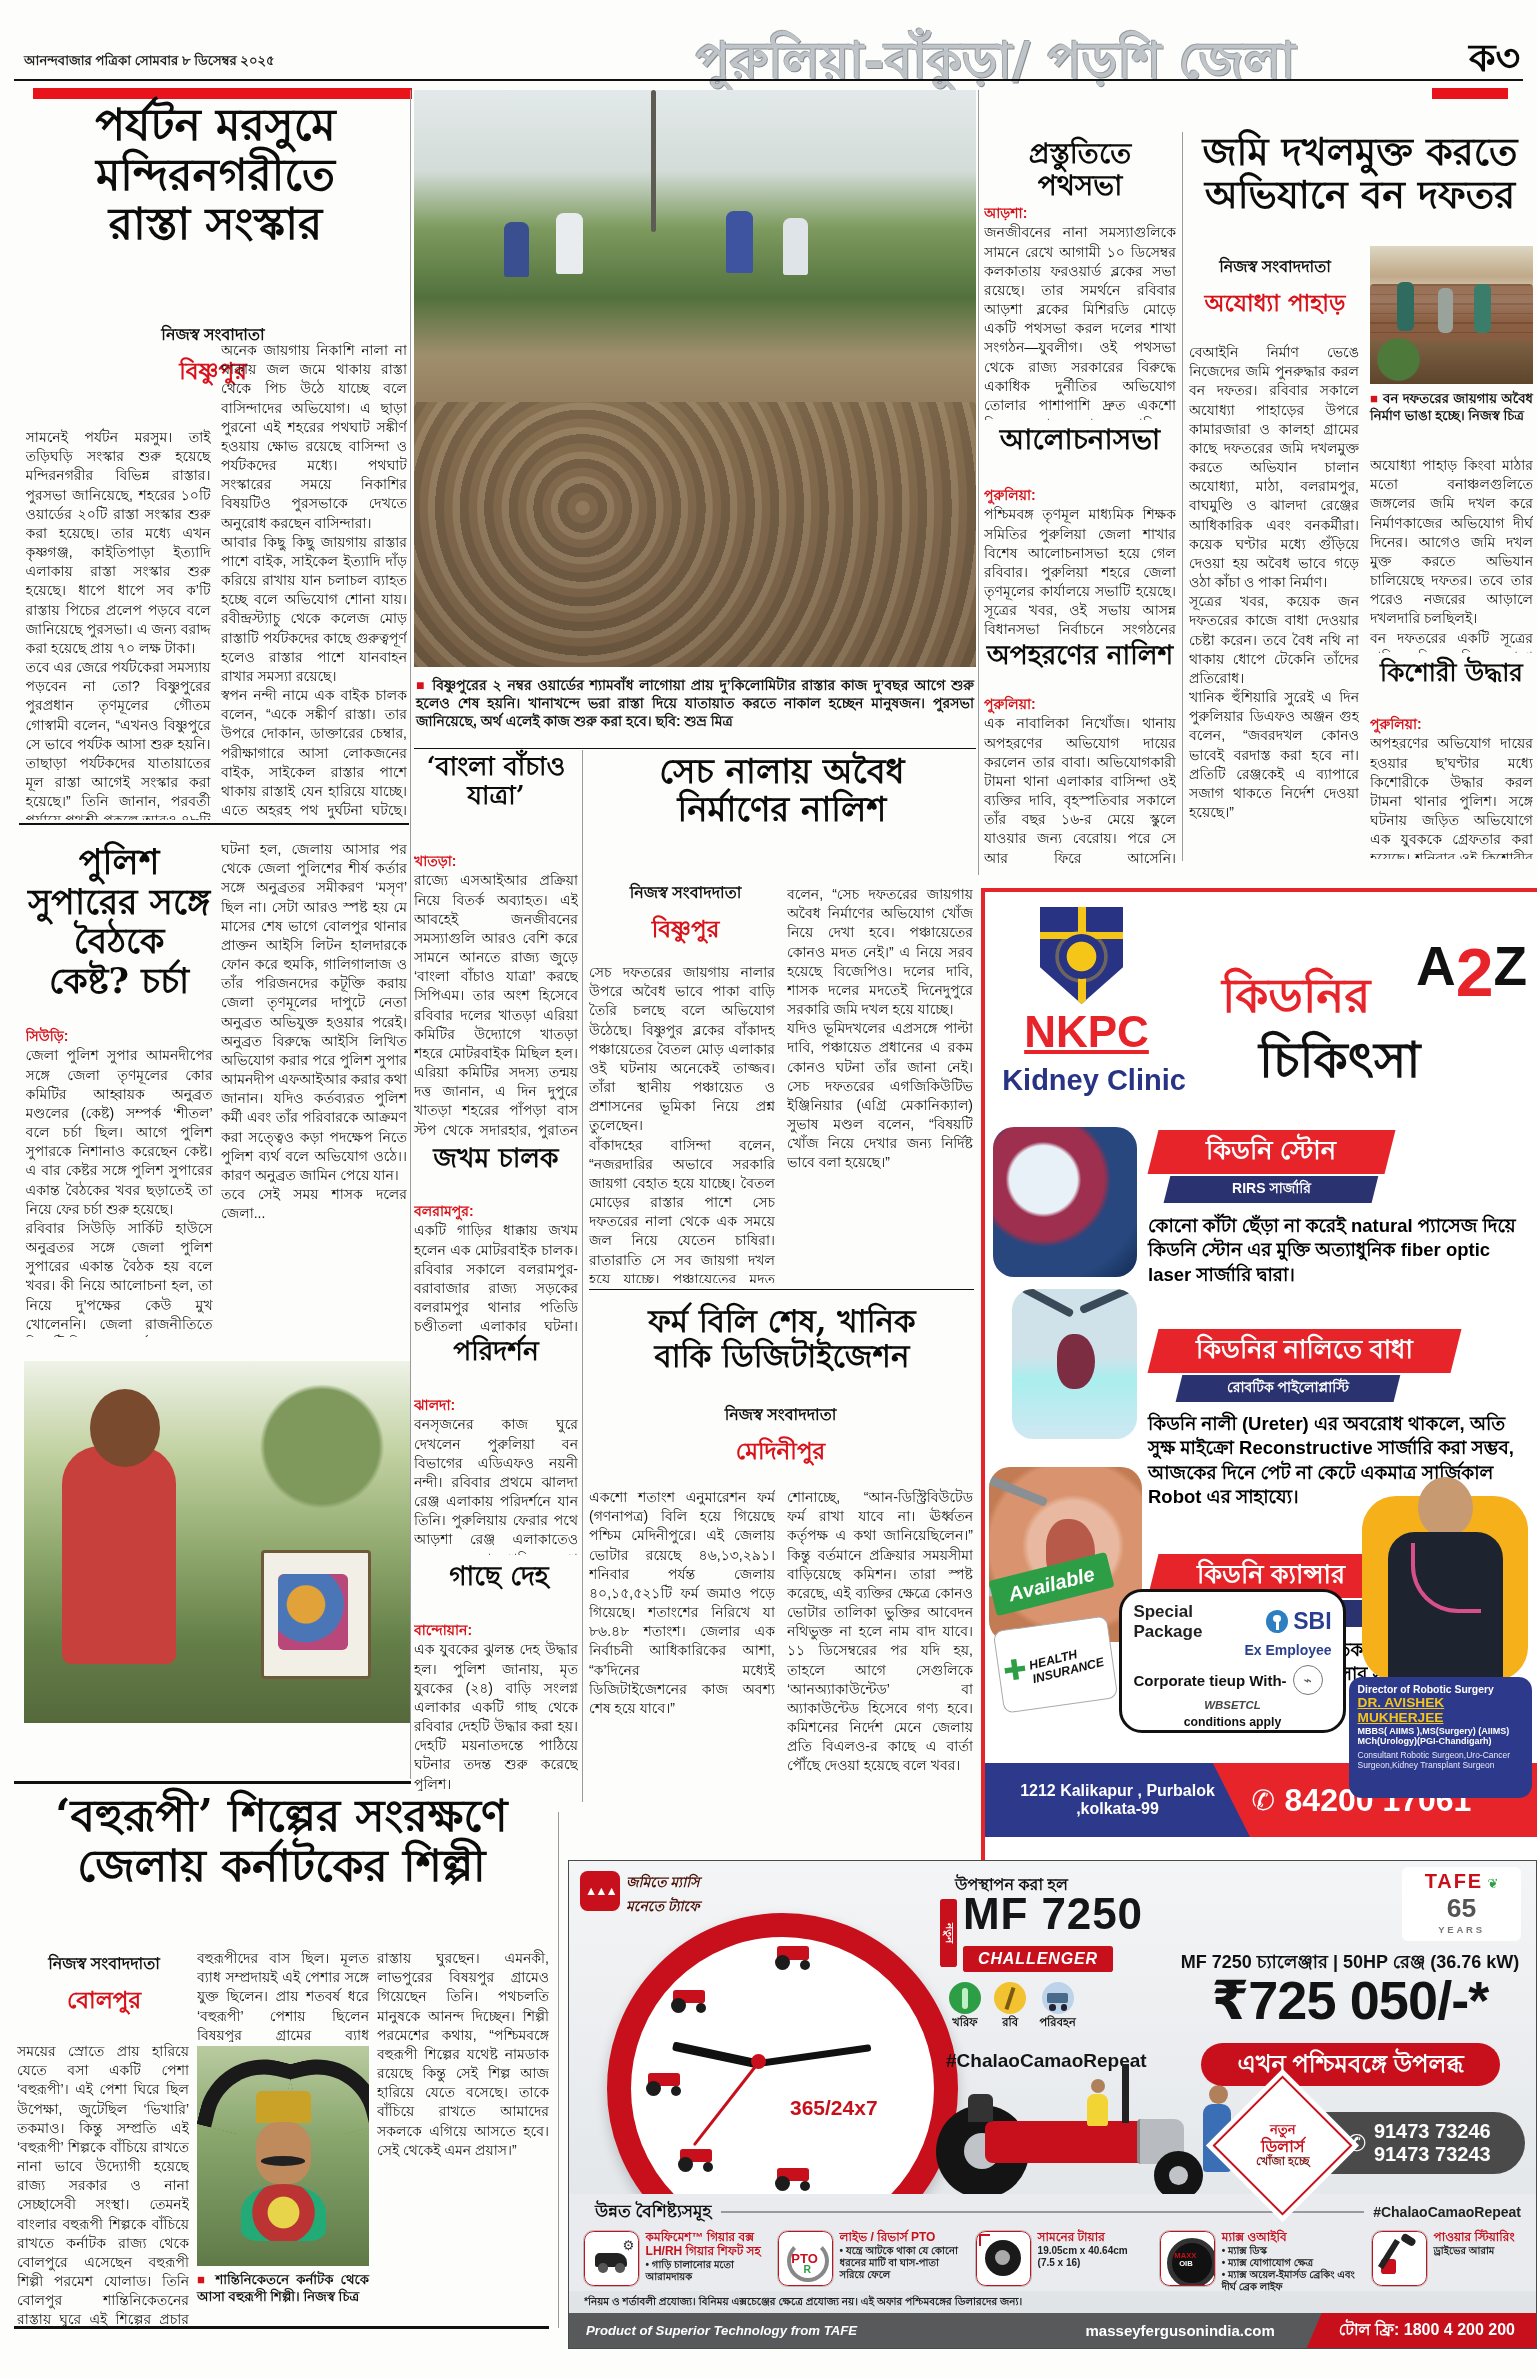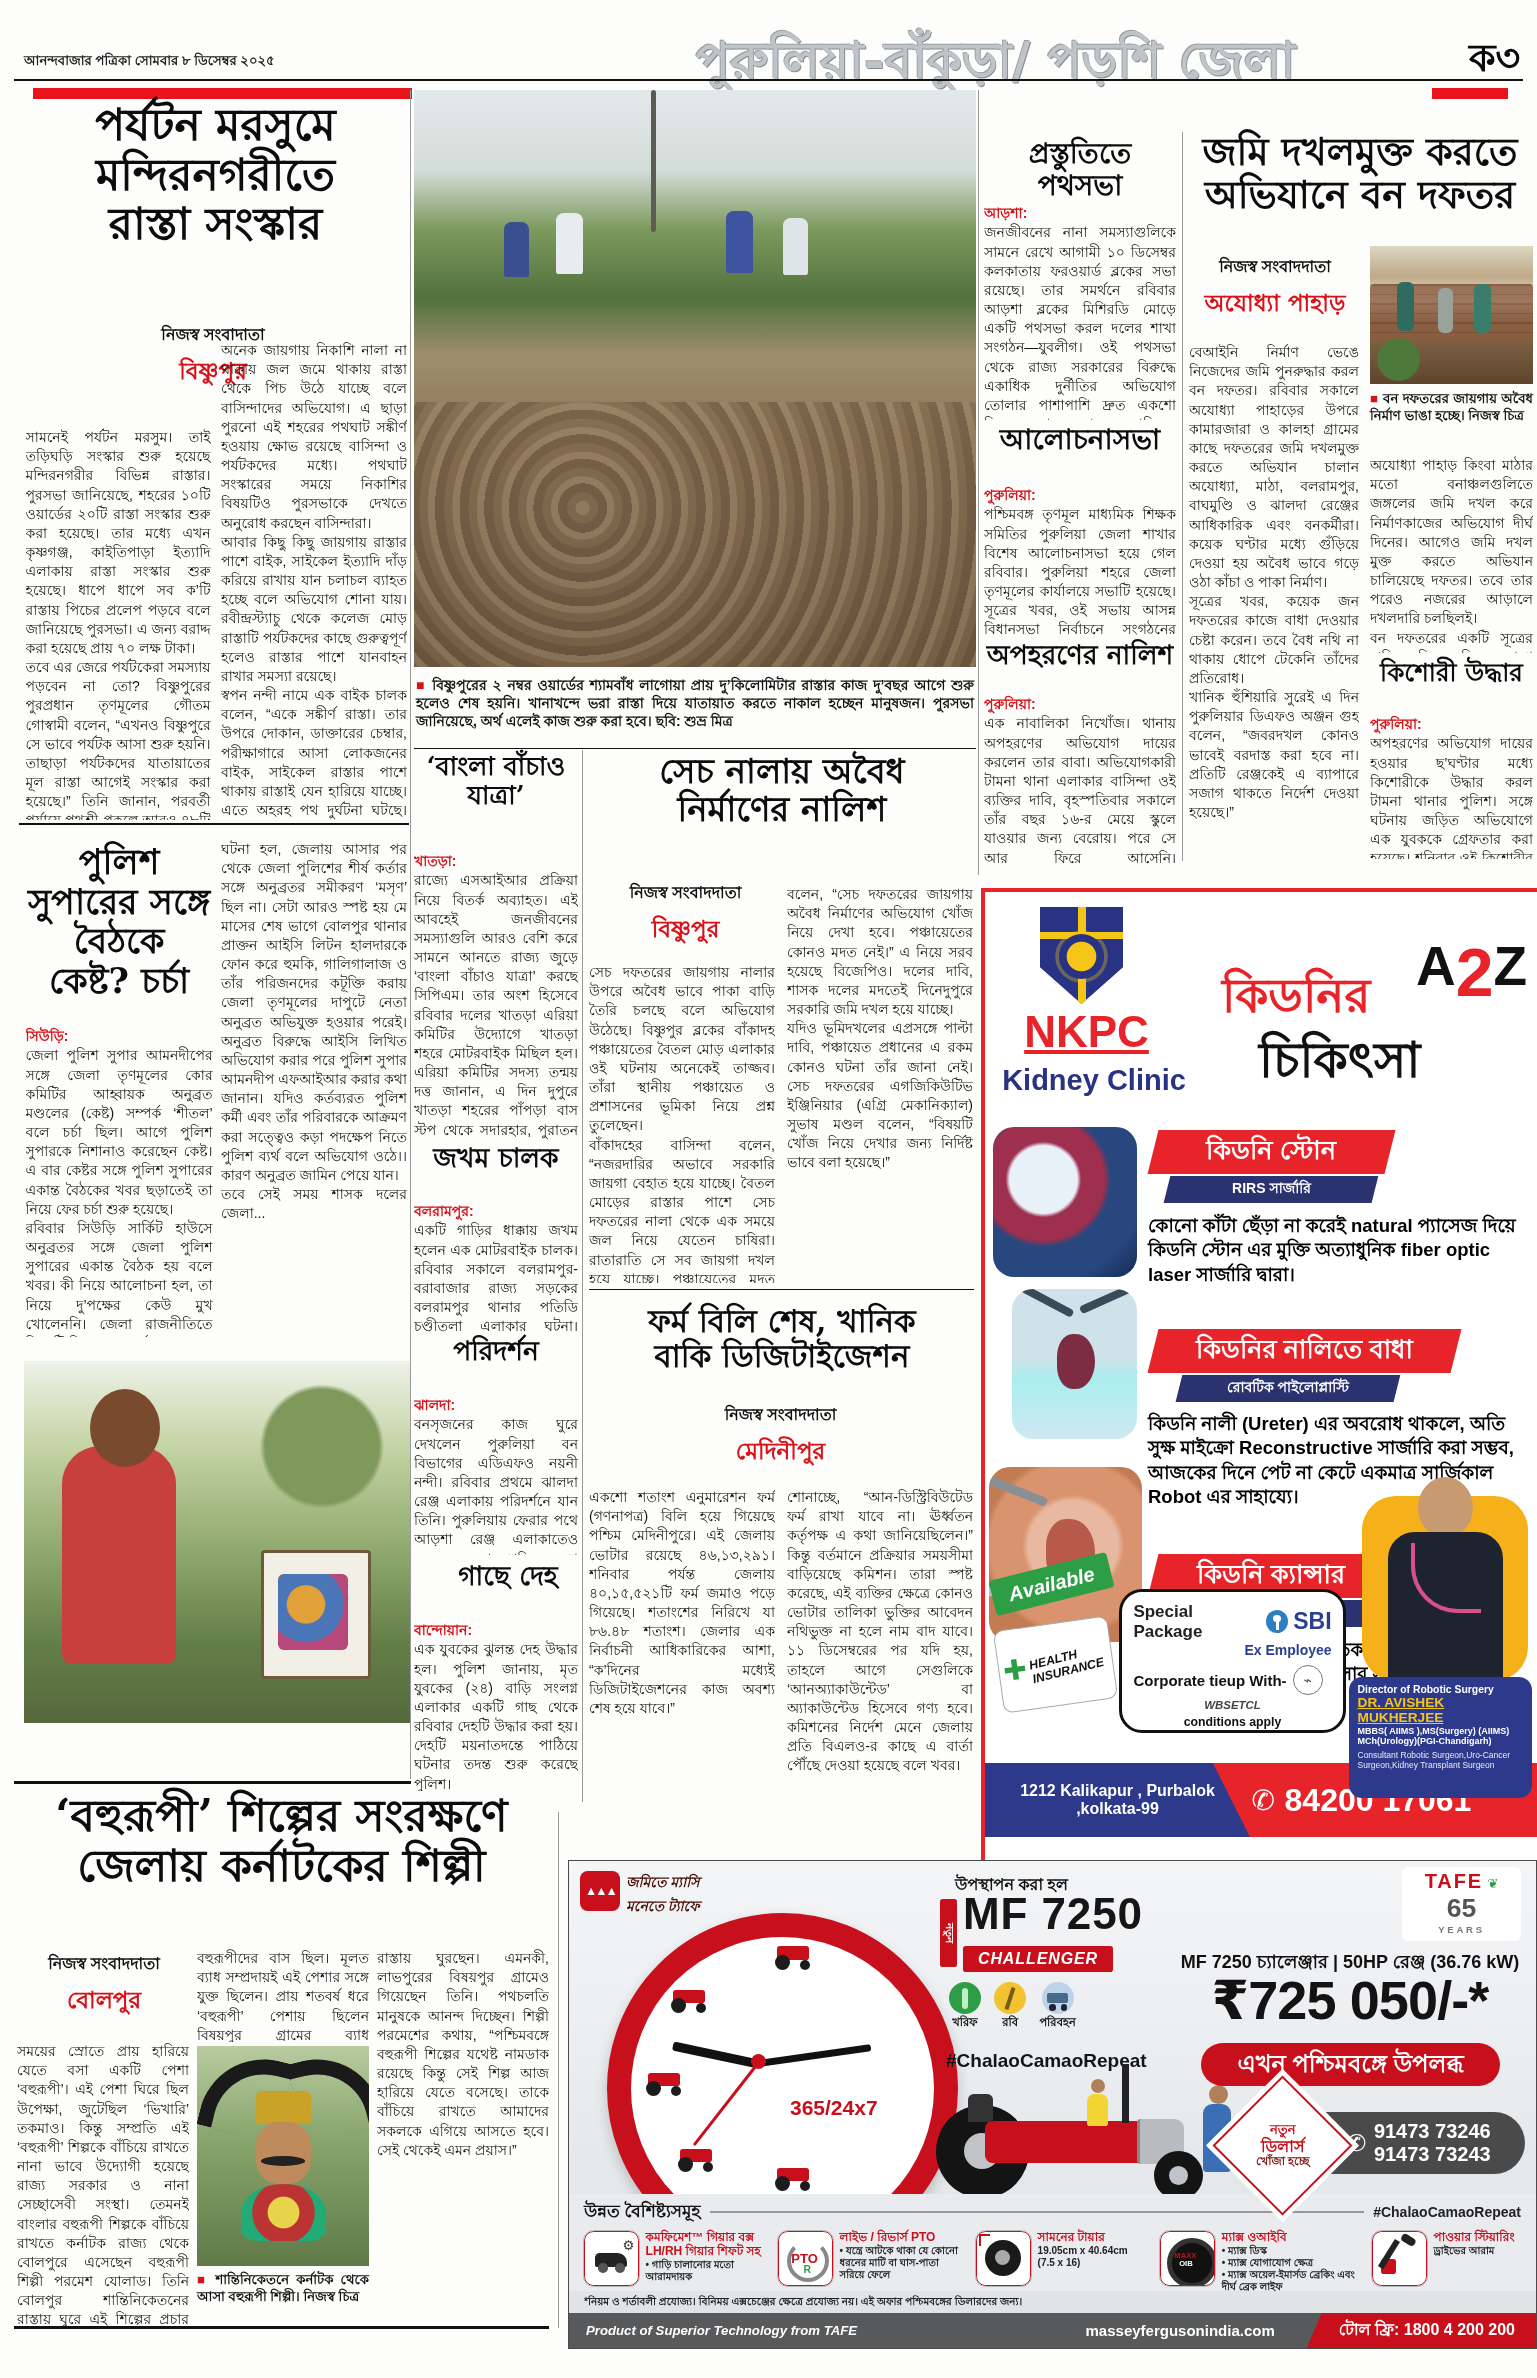--- a/index.html
+++ b/index.html
@@ -118,21 +118,21 @@
   <div class="abs hd" style="left:414px;top:1143px;width:164px;font-size:26.5px;">জখম চালক</div>
   <div class="abs bt" style="left:414px;top:1183px;width:164px;height:150px;">
     <span class="dl">বলরামপুর:</span>
     <span>একটি গাড়ির ধাক্কায় জখম হলেন এক মোটরবাইক চালক। রবিবার সকালে বলরামপুর-বরাবাজার রাজ্য সড়কের বলরামপুর থানার পতিডি চণ্ডীতলা এলাকার ঘটনা। গাড়িটি পেছন থেকে ওই বাইকটিকে ধাক্কা মারে। রাস্তায় ছিটকে পড়ে আহত হন ওই বাইক চালক। স্থানীয়েরা তাঁকে উদ্ধার করে বলরামপুর বাঁশগড় হাসপাতালে নিয়ে যায়। তদন্ত শুরু করেছে পুলিশ।</span>
   </div>
   <div class="abs hd" style="left:414px;top:1336px;width:164px;font-size:26.5px;">পরিদর্শন</div>
   <div class="abs bt" style="left:414px;top:1377px;width:164px;height:178px;">
     <span class="dl">ঝালদা:</span>
     <span>বনসৃজনের কাজ ঘুরে দেখলেন পুরুলিয়া বন বিভাগের এডিএফও নয়নী নন্দী। রবিবার প্রথমে ঝালদা রেঞ্জ এলাকায় পরিদর্শনে যান তিনি। পুরুলিয়ায় ফেরার পথে আড়শা রেঞ্জ এলাকাতেও বনসৃজনের কাজ খতিয়ে দেখে বিভিন্ন পরামর্শ দেন তিনি। সঙ্গে ছিলেন দুই রেঞ্জের আধিকারিক ও বনকর্মীরা।</span>
   </div>
-  <div class="abs hd" style="left:426px;top:1561px;width:164px;font-size:26.5px;">গাছে দেহ</div>
+  <div class="abs hd" style="left:417px;top:1561px;width:164px;font-size:26.5px;">গাছে দেহ</div>
   <div class="abs bt" style="left:414px;top:1602px;width:164px;height:189px;">
     <span class="dl">বান্দোয়ান:</span>
     <span>এক যুবকের ঝুলন্ত দেহ উদ্ধার হল। পুলিশ জানায়, মৃত যুবকের (২৪) বাড়ি সংলগ্ন এলাকার একটি গাছ থেকে রবিবার দেহটি উদ্ধার করা হয়। দেহটি ময়নাতদন্তে পাঠিয়ে ঘটনার তদন্ত শুরু করেছে পুলিশ।</span>
   </div>
 
   <div class="abs hd" style="left:589px;top:752px;width:386px;font-size:34px;">সেচ নালায় অবৈধ
 নির্মাণের নালিশ</div>
   <div class="abs" style="left:591px;top:880px;width:189px;">
     <div class="byl">নিজস্ব সংবাদদাতা</div>
     <span class="rule byl"></span>
@@ -440,21 +440,21 @@
       </div>
     </div>
     <div class="abs" style="left:719px;top:251px;width:237px;height:62px;background:#4a4a4a;border-radius:34px;display:flex;align-items:center;gap:7.6px;padding-left:59px;box-sizing:border-box;">
       <span style="color:#fff;font-size:23px;">✆</span>
       <span style="color:#fff;font-weight:900;font-size:20px;white-space:pre-line;line-height:1.15;">91473 73246
 91473 73243</span>
     </div>
 
     <div class="abs" style="left:0;top:333px;width:967px;height:97px;background:#e9ebee;padding:3.8px 15px;box-sizing:border-box;">
       <div style="display:flex;align-items:center;gap:9.5px;">
-        <span style="font-size:17px;font-weight:800;color:#111;">উন্নত বৈশিষ্ট্যসমূহ</span>
+        <span style="font-size:17px;font-weight:800;color:#111;margin-left:11px;">উন্নত বৈশিষ্ট্যসমূহ</span>
         <span style="flex:1;height:1.9px;background:#999;"></span>
         <span style="font-size:14px;font-weight:900;color:#222;">#ChalaoCamaoRepeat</span>
       </div>
       <div style="display:flex;gap:11.4px;margin-top:5.7px;">
         <div class="feat" style="width:185px;">
           <div class="icon">
             <div style="position:absolute;left:9.5px;top:21px;width:32px;height:13.2px;background:#222;border-radius:4.7px 9.5px 1.9px 1.9px;"></div>
             <div style="position:absolute;left:13.2px;top:31px;width:9.5px;height:9.5px;background:#555;border-radius:50%;"></div>
             <div style="position:absolute;left:30px;top:31px;width:9.5px;height:9.5px;background:#555;border-radius:50%;"></div>
             <div style="position:absolute;right:3.8px;top:5.7px;color:#333;font-size:13.2px;">⚙</div>

